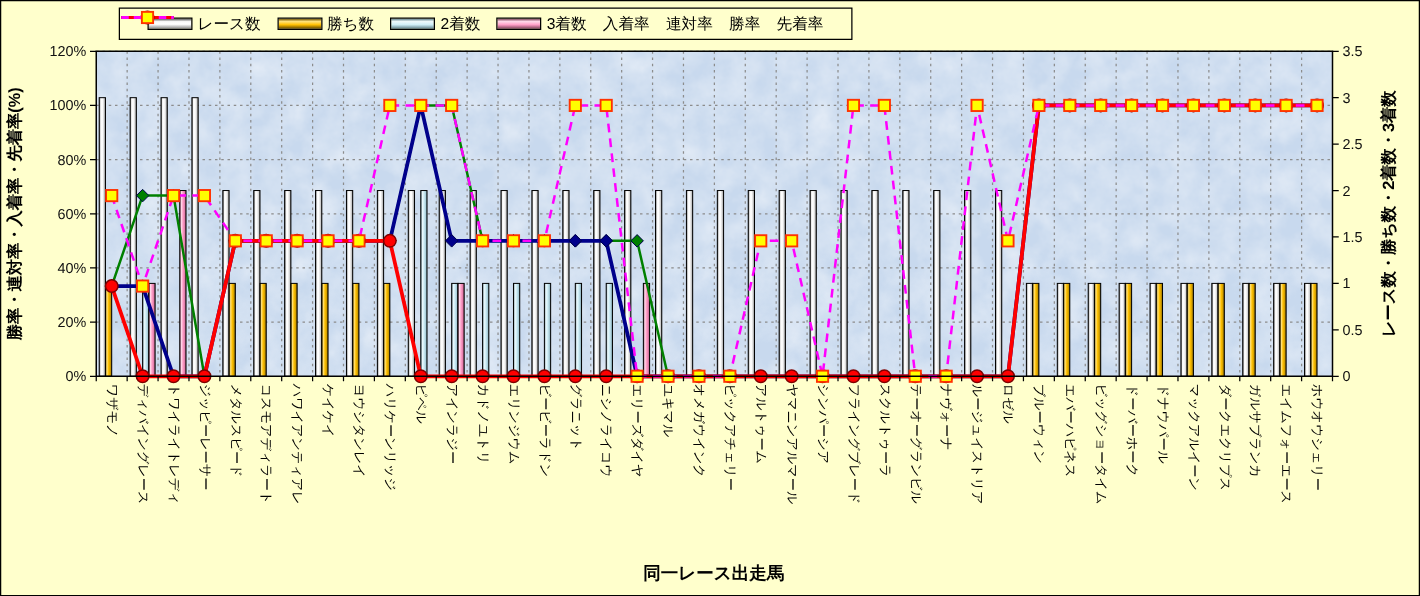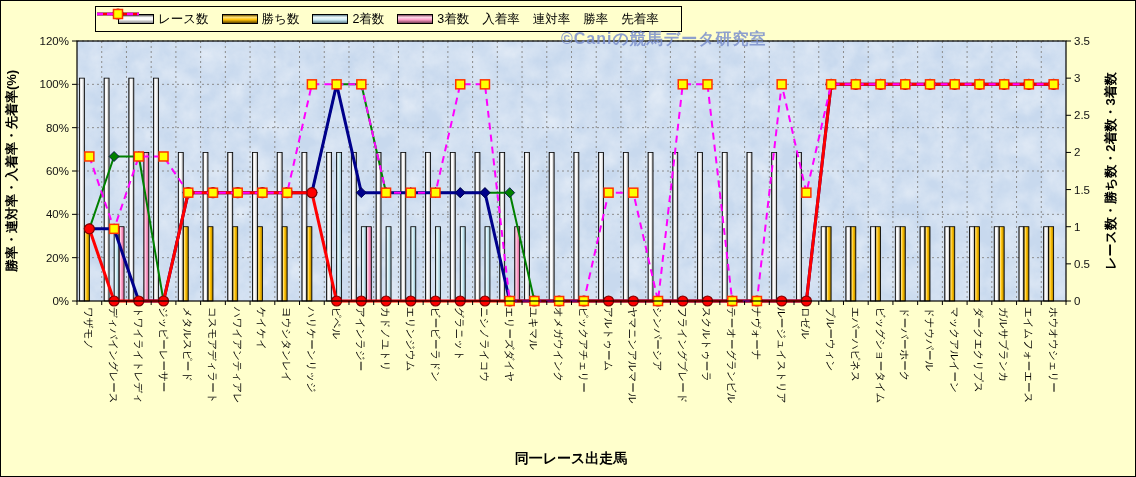--- a/index.html
+++ b/index.html
@@ -521,15 +521,14 @@
         <span>勝率</span>
       </span>
       <span class="leg-item">
         <svg width="44" height="14" class="leg-line">
           <line x1="1" y1="7" x2="43" y2="7" stroke="#FF00FF" stroke-width="2.5" stroke-dasharray="6 4"></line>
           <rect x="17.5" y="2.5" width="9" height="9" fill="#FFFF00" stroke="#FF3300" stroke-width="1.5"></rect>
         </svg>
         <span>先着率</span>
       </span>
     </div>
-  <div id="watermark">©Caniの競馬データ研究室</div>
 
 </div>
 
 </body></html>

